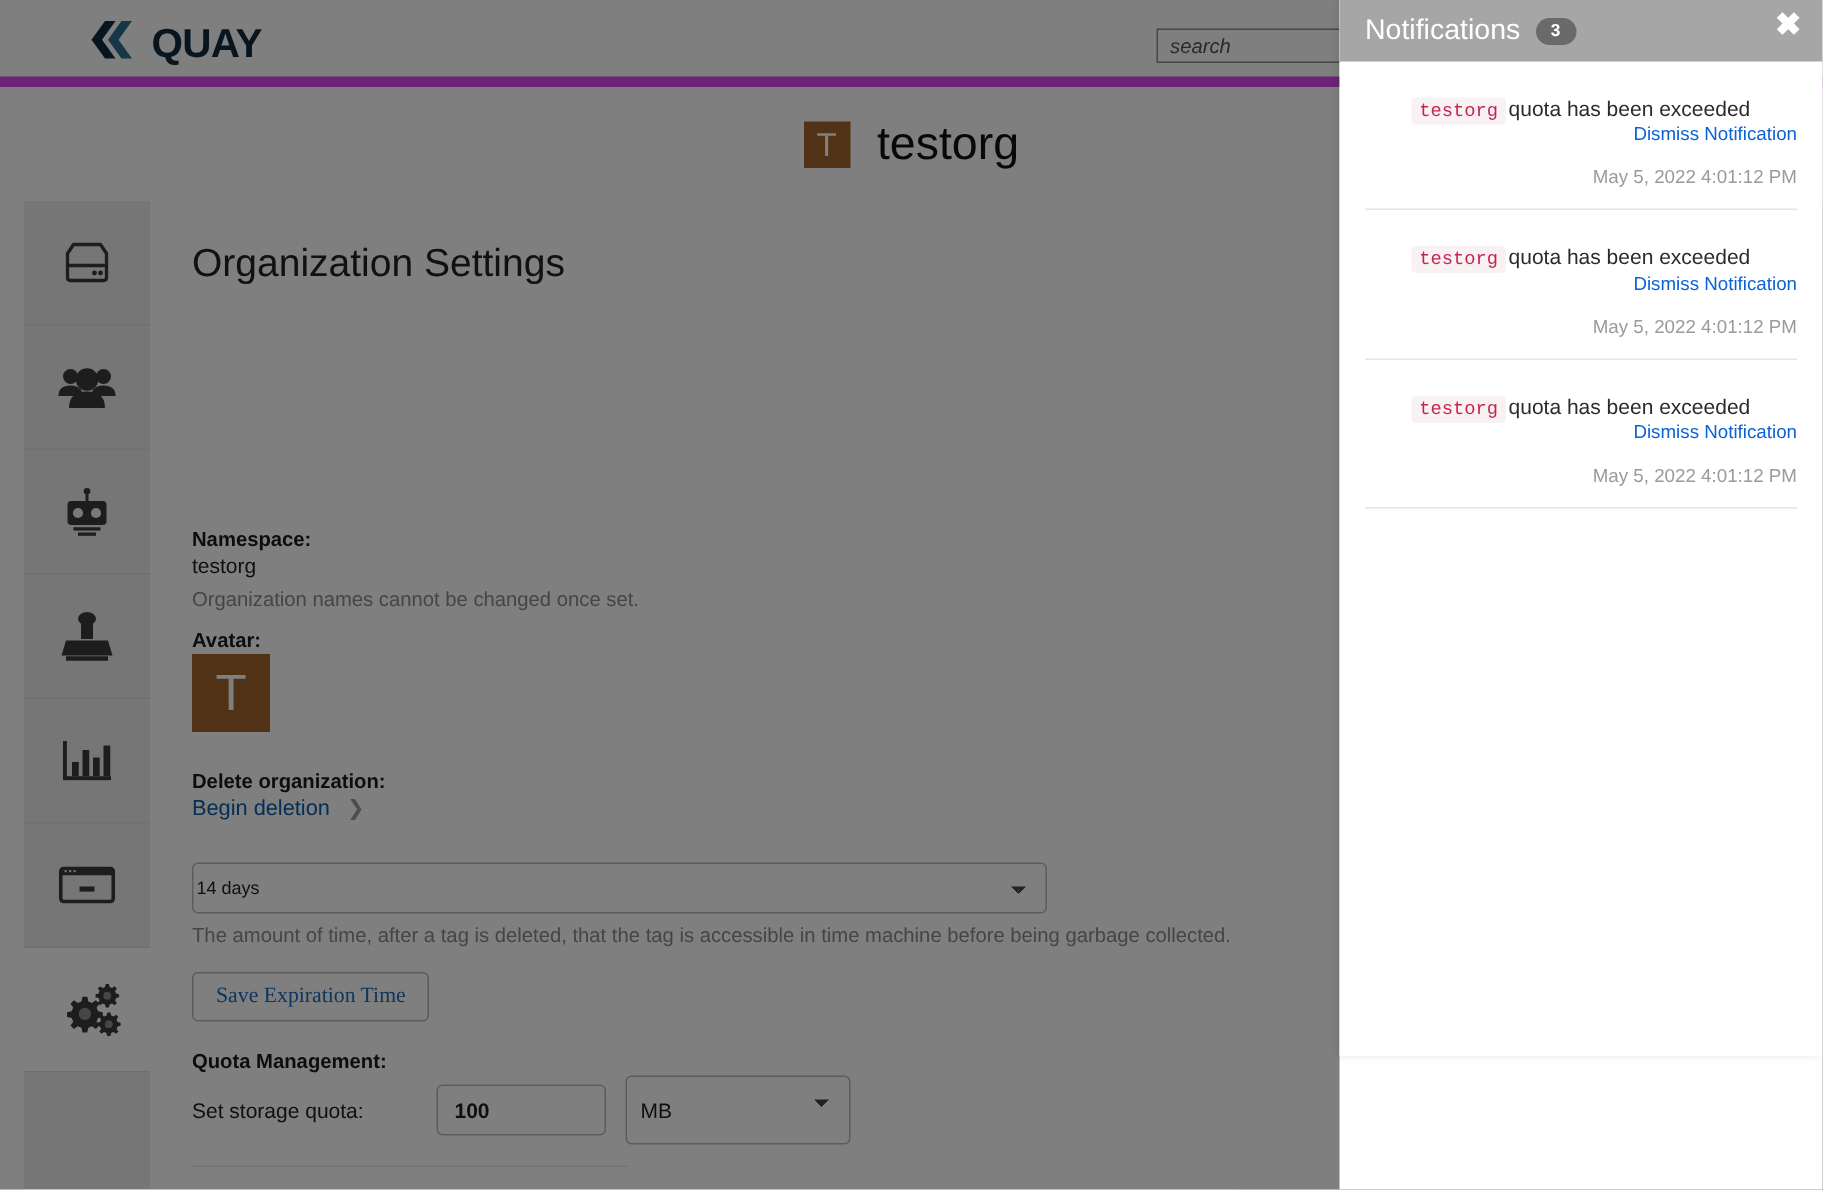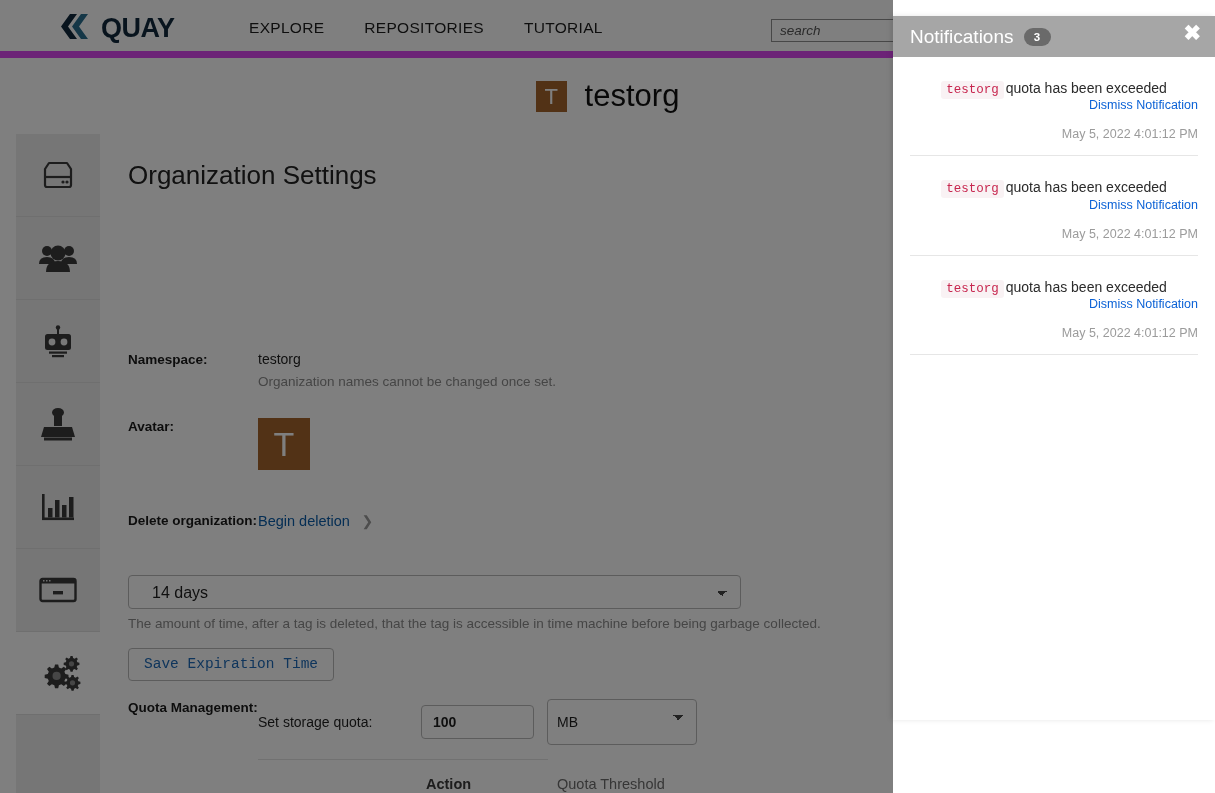--- a/index.html
+++ b/index.html
@@ -86,21 +86,21 @@
 
   #content-panel{
     position:absolute;left:100px;top:134px;width:725px;height:659px;
     background:#ffffff;
   }
   #page-title{
     position:absolute;left:28px;top:26px;
     font-size:26px;color:#222;font-weight:normal;
   }
 
-  .form-row{position:absolute;left:28px;display:flex;}
+  .form-row{position:absolute;left:28px;display:flex;flex-direction:column;}
   .form-label{
     width:130px;font-size:13.5px;font-weight:bold;color:#1a1a1a;
     line-height:1.35;flex:none;
   }
   .form-body{flex:1;}
   .value-text{font-size:14px;color:#1f1f1f;}
   .help-text{font-size:13.5px;color:#8b8b8b;margin-top:6px;line-height:1.4;}
 
   #row-namespace{top:217px;}
   #row-avatar{top:284px;}
@@ -116,33 +116,33 @@
     font-size:14.5px;color:#0a5ca8;text-decoration:none;cursor:pointer;
   }
   .chev{color:#9a9a9a;font-size:14px;margin-left:7px;}
 
   select.ctl, input.ctl{
     font-family:"Liberation Sans", sans-serif;
     border:1px solid #b9b9b9;border-radius:4px;background:#fff;
     color:#1f1f1f;box-sizing:border-box;
   }
   #time-machine-select{
-    width:613px;height:34px;font-size:16px;padding:0 23px;
+    width:570px;height:34px;font-size:12px;padding:0 2px;
     appearance:none;-webkit-appearance:none;
     background-image:
       linear-gradient(45deg,transparent 50%,#444 50%),
       linear-gradient(135deg,#444 50%,transparent 50%);
     background-position:calc(100% - 18px) 15px, calc(100% - 13px) 15px;
     background-size:5px 5px,5px 5px;background-repeat:no-repeat;
   }
   #save-expiration-btn{
     margin-top:14px;height:33px;padding:0 15px;
     border:1px solid #b9b9b9;border-radius:4px;background:#fff;
     color:#1f6bb8;font-size:14.5px;cursor:pointer;
-    font-family:Liberation Mono, monospace;
+    font-family:Liberation Serif, serif;
   }
 
   .quota-line{display:flex;align-items:center;gap:13px;}
   .quota-sub-label{font-size:14px;color:#1f1f1f;width:150px;flex:none;}
   #quota-size-input{width:113px;height:34px;font-size:14px;font-weight:bold;padding:0 11px;}
   #quota-unit-select{
     width:150px;height:46px;font-size:14px;padding:0 9px;
     appearance:none;-webkit-appearance:none;
     background-image:
       linear-gradient(45deg,transparent 50%,#444 50%),
@@ -163,21 +163,21 @@
     background-image:
       linear-gradient(45deg,transparent 50%,#444 50%),
       linear-gradient(135deg,#444 50%,transparent 50%);
     background-position:calc(100% - 18px) 15px, calc(100% - 13px) 15px;
     background-size:5px 5px,5px 5px;background-repeat:no-repeat;
   }
   input.policy-threshold{width:130px;height:34px;font-size:14px;padding:0 11px;}
 
   
   #notif-drawer{
-    position:absolute;right:0;top:16px;width:322px;height:704px;
+    position:absolute;right:0;top:0;width:322px;height:704px;
     background:#ffffff;z-index:60;
     box-shadow:-2px 0 5px rgba(0,0,0,0.10);
   }
   #notif-header{
     height:41px;background:#a6a6a6;
     display:flex;align-items:center;position:relative;
   }
   #notif-title{
     margin-left:17px;font-size:19px;color:#ffffff;font-weight:normal;
   }
@@ -222,25 +222,20 @@
     <div id="logo">
       <span>
         <svg width="36" height="27" viewBox="0 0 36 27">
           <path d="M10 1 L1 13.5 L10 26 L17 26 L8 13.5 L17 1 Z" fill="#11293c"></path>
           <path d="M21 1 L12 13.5 L21 26 L28 26 L19 13.5 L28 1 Z" fill="#2a6e8f"></path>
         </svg>
       </span>
       <span class="logo-word">QUAY</span>
     </div>
 
-    <div class="nav-links">
-      <a class="nav-link">EXPLORE</a>
-      <a class="nav-link">REPOSITORIES</a>
-      <a class="nav-link">TUTORIAL</a>
-    </div>
 
     <input id="search-input" type="text" placeholder="search" style="">
   </div>
 
   <div id="org-header">
     <div id="org-header-inner">
       <div id="org-avatar-small">T</div>
       <div id="org-title">testorg</div>
     </div>
   </div>

